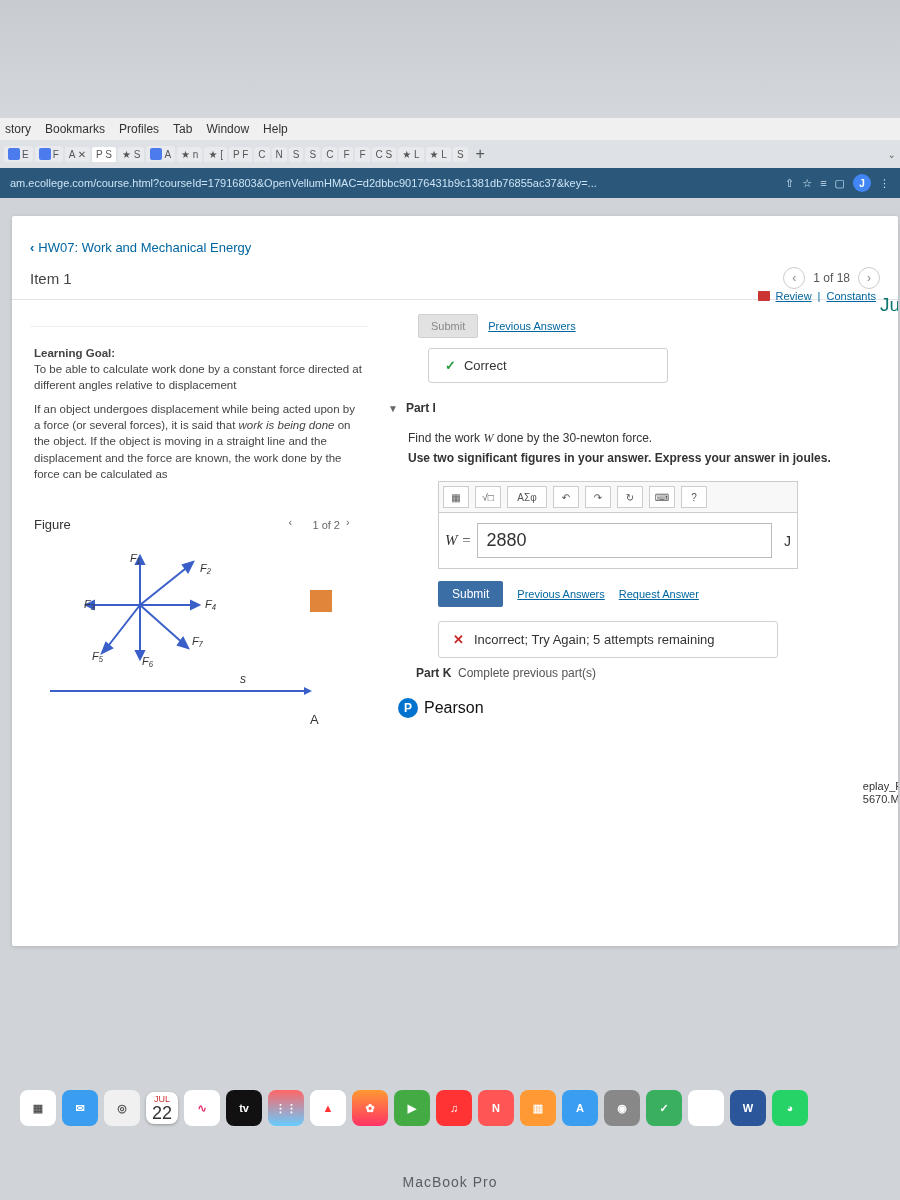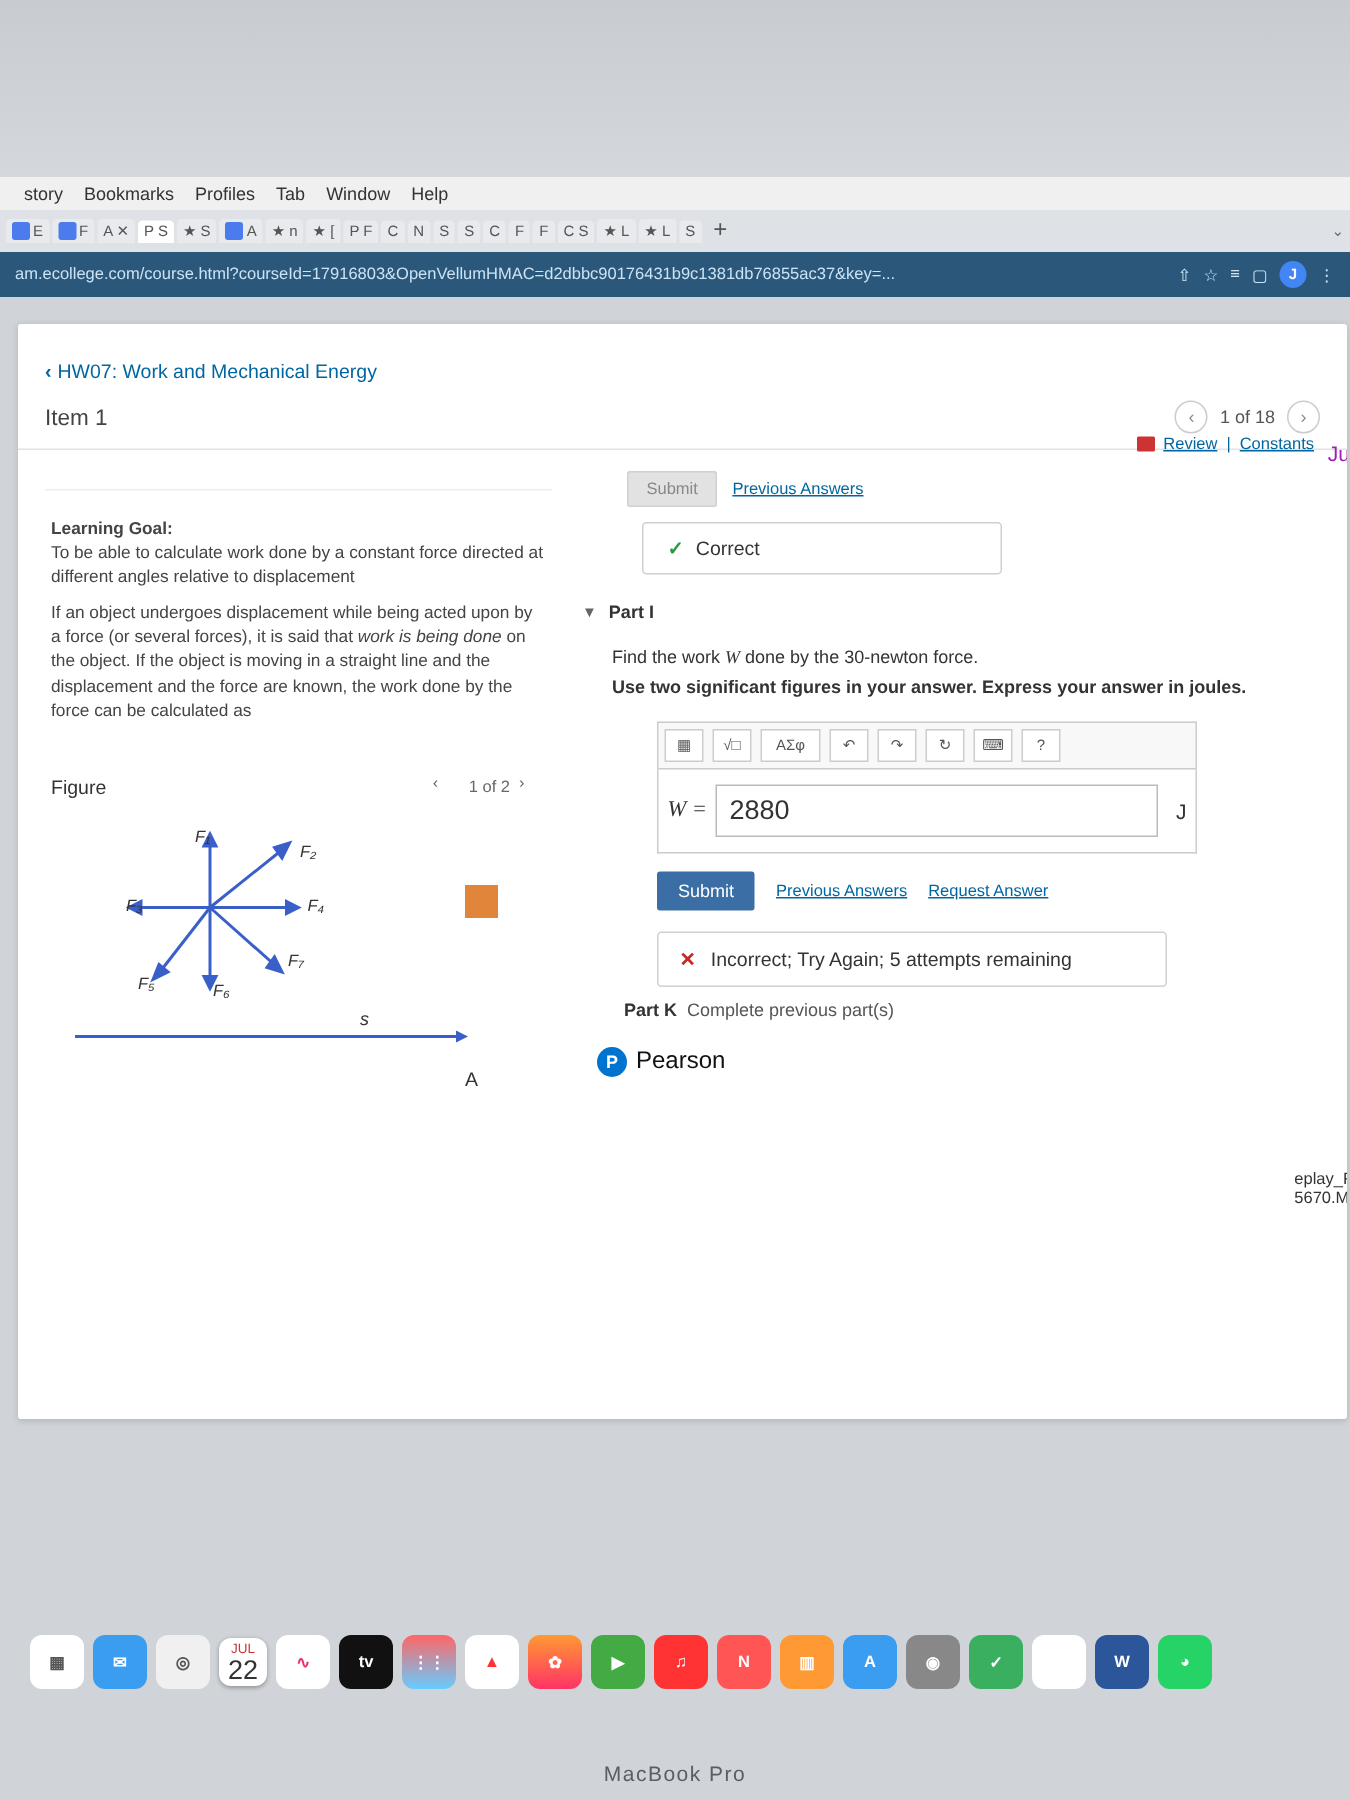--- a/index.html
+++ b/index.html
@@ -8,21 +8,21 @@
     background: #d0d4d8;
     width: 900px;
     height: 1200px;
     overflow: hidden;
     font-size: 12px;
     color: #333;
   }
   .gap-top { height: 118px; background: linear-gradient(#c8ccd0,#d4d8dc); }
   .mac-menu {
     background: #f0f0f0;
-    padding: 4px 16px;
+    padding: 4px 5px;
     font-size: 12px;
     color: #333;
     display: flex;
     gap: 14px;
   }
   .mac-menu span { cursor: default; }
   .browser-tabs {
     background: #dee1e5;
     height: 28px;
     display: flex;
@@ -85,21 +85,21 @@
     width:22px;height:22px;border:1px solid #ccc;border-radius:50%;
     display:flex;align-items:center;justify-content:center;color:#888;
   }
   .topright-links {
     position:absolute; right:22px; top:74px;
     font-size:11px; color:#0066a1;
     display:flex; gap:6px; align-items:center;
   }
   .topright-links .flag{width:12px;height:10px;background:#c33;display:inline-block;border-radius:1px;}
   .topright-links a { color:#0066a1; text-decoration:underline;}
-  .ju { position:absolute; right:-2px; top:78px; font-size:14px; color:#a21caf;}
+  .ju { position:absolute; right:-2px; top:78px; font-size:19px; color:#0f766e;}
 
   .body-split {
     display:flex;
     height: calc(100% - 84px);
   }
   .left-col {
     width: 370px;
     padding: 26px 14px 10px 18px;
   }
   .lg-box {

